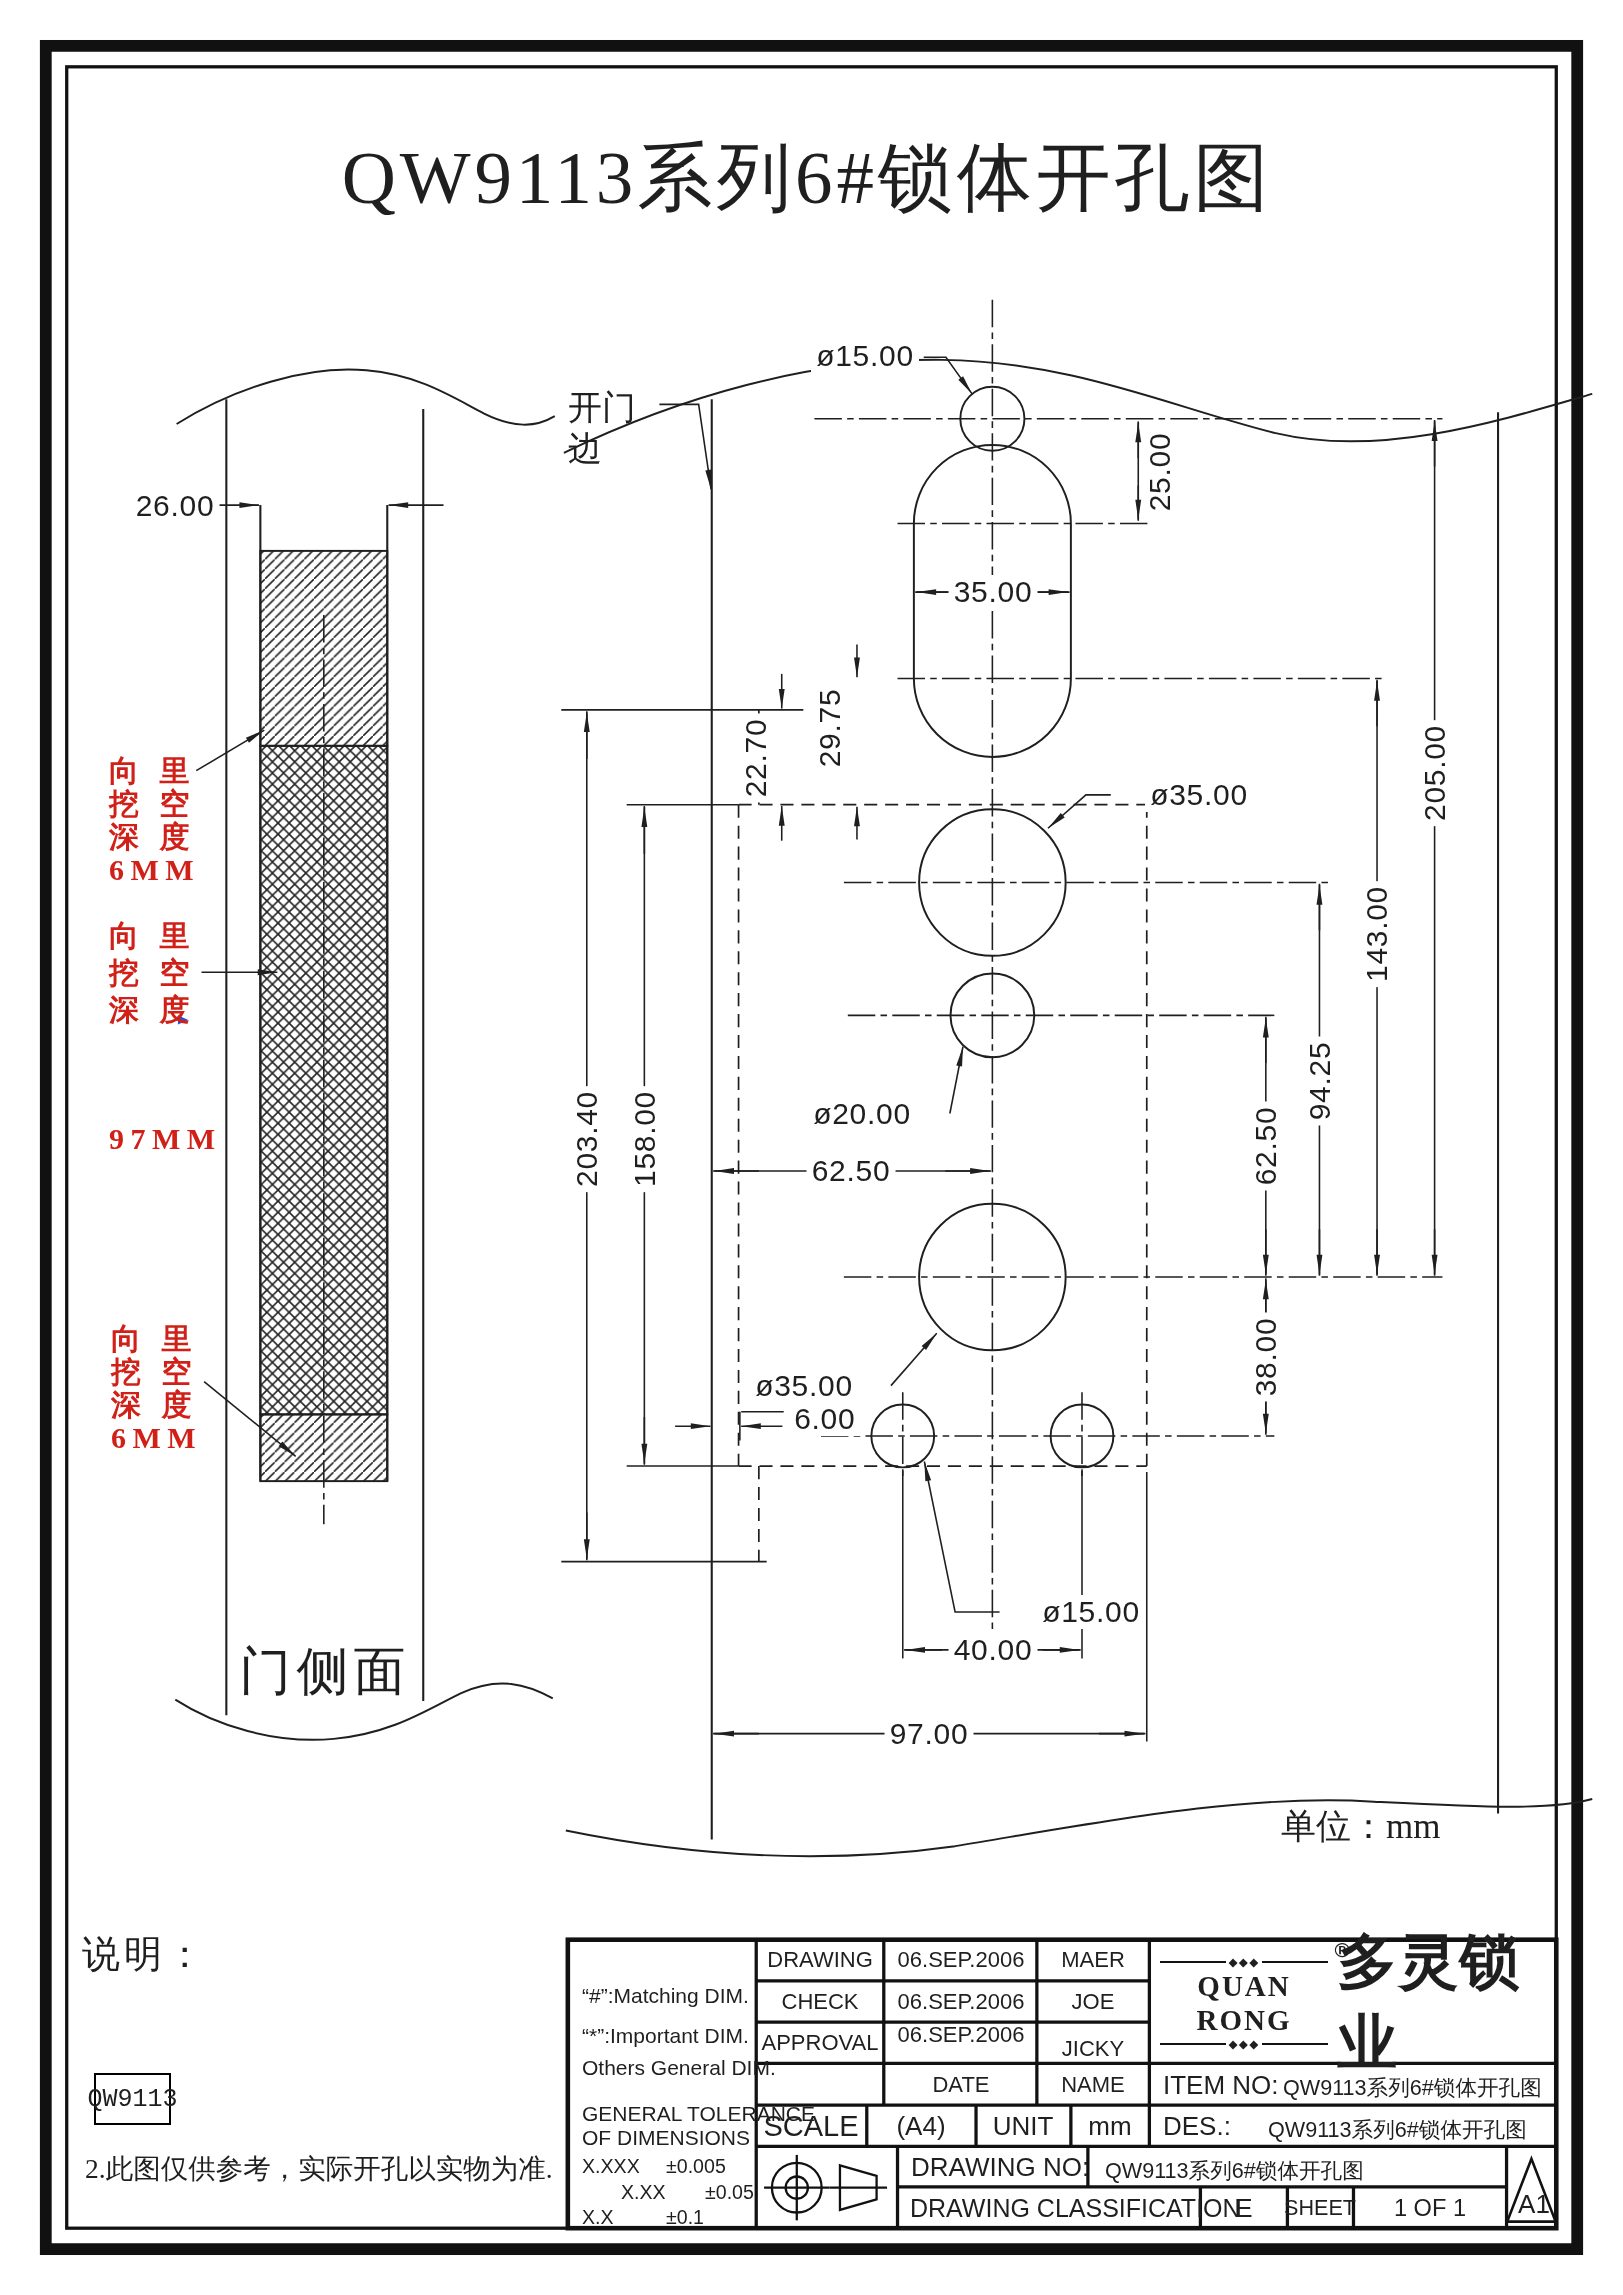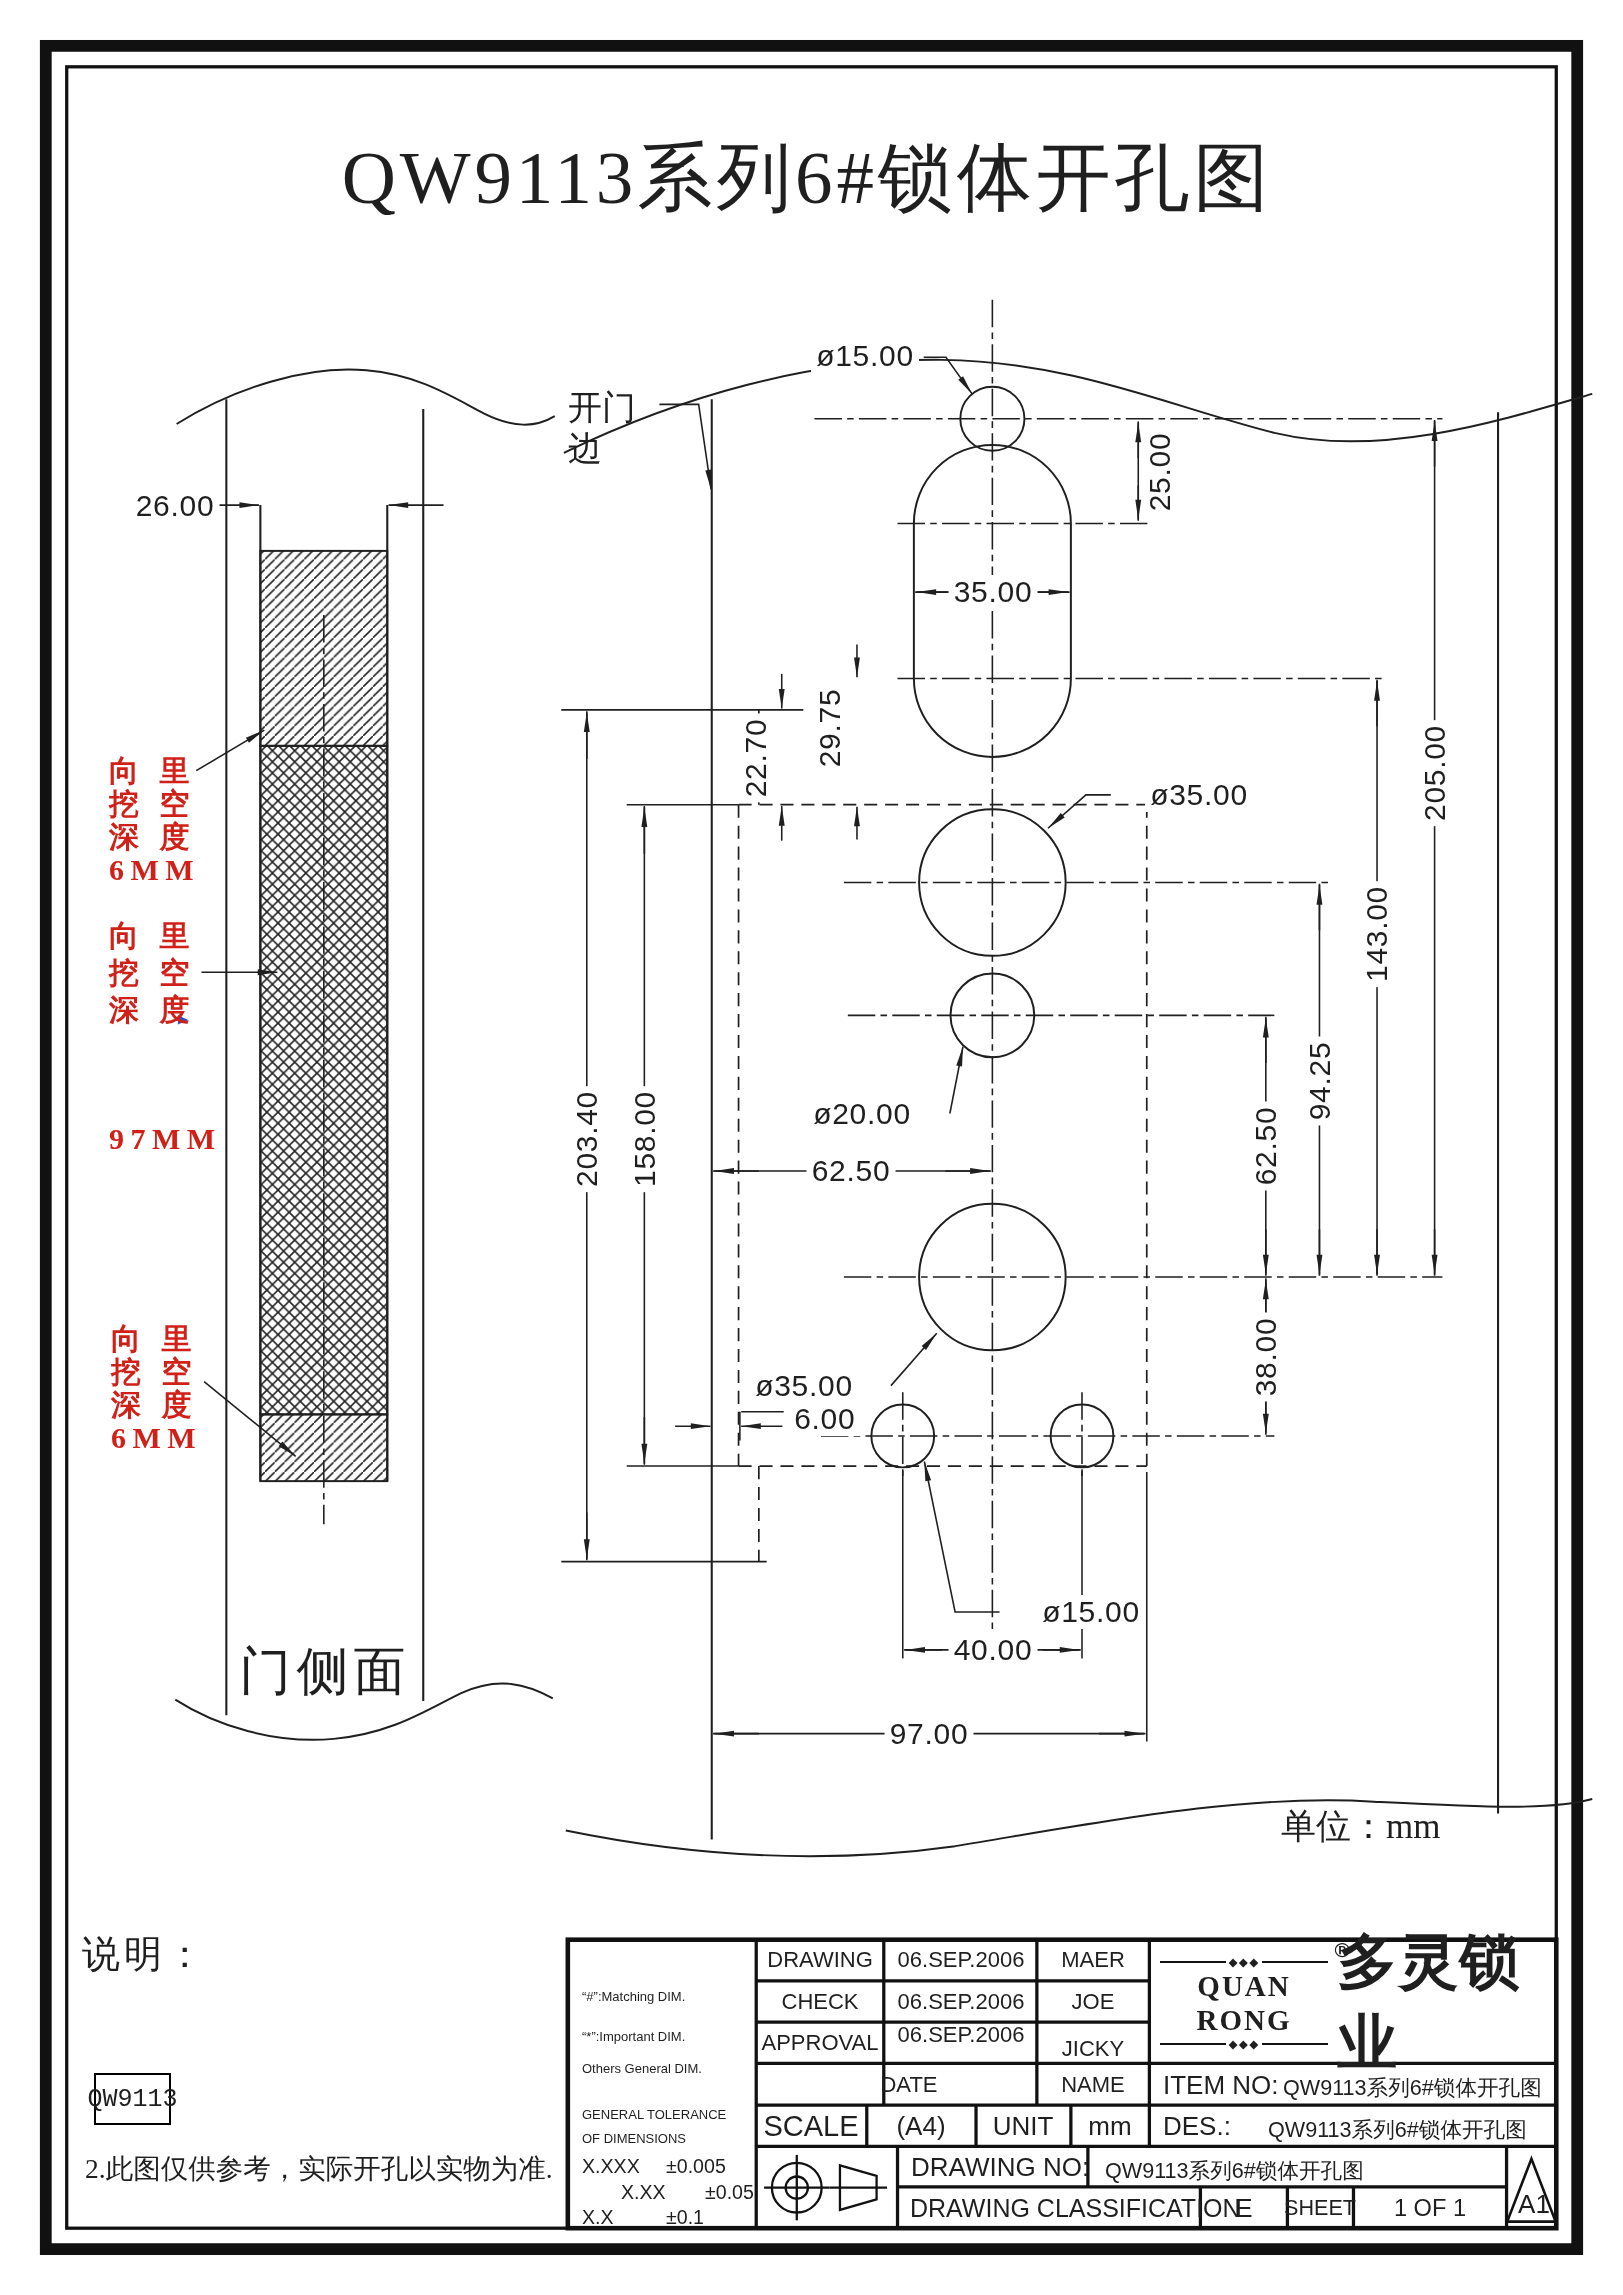--- a/index.html
+++ b/index.html
@@ -23,21 +23,21 @@
   .unit{font-family:"Liberation Serif",serif;font-size:35px;}
   .notes-h{font-family:"Liberation Serif",serif;font-size:38px;letter-spacing:3.9px;}
   .note-line{font-family:"Liberation Serif",serif;font-size:27.5px;}
   .model-box{position:absolute;left:94px;top:2073px;width:73px;height:48px;border:2px solid #000000;
              display:flex;align-items:center;justify-content:center;font-size:25px;
              font-family:"Liberation Mono",monospace;}
   .tb{font-size:22px;}
   .tb-lg{font-size:29px;}
   .tb-md{font-size:26px;}
   .tb-sm{font-size:21.6px;}
-  .tb-note{font-size:13px;}
+  .tb-note{font-size:21px;}
   .tol-row{display:flex;font-size:19.6px;}
   .tol-row .d{width:84px;}
   .logo{position:absolute;left:1160px;top:1949px;width:393px;height:108px;display:flex;
         align-items:center;}
   .qrblock{width:191px;text-align:center;position:relative;}
   .orn{display:flex;align-items:center;justify-content:center;height:14.4px;}
   .orn .ln{flex:1;height:2px;background:#111;}
   .orn .dm{font-size:11.8px;margin:0 2.6px;letter-spacing:1.3px;}
   .qrname{font-family:"Liberation Serif",serif;font-size:29px;font-weight:700;letter-spacing:2px;
           line-height:34px;}
@@ -293,21 +293,21 @@
 
 <div class="t c tb" style="left:820px;top:1960px;">DRAWING</div>
 <div class="t c tb" style="left:961px;top:1960px;">06.SEP.2006</div>
 <div class="t c tb" style="left:1093px;top:1960px;">MAER</div>
 <div class="t c tb" style="left:820px;top:2002px;">CHECK</div>
 <div class="t c tb" style="left:961px;top:2002px;">06.SEP.2006</div>
 <div class="t c tb" style="left:1093px;top:2002px;">JOE</div>
 <div class="t c tb" style="left:820px;top:2043px;">APPROVAL</div>
 <div class="t c tb" style="left:961px;top:2035px;">06.SEP.2006</div>
 <div class="t c tb" style="left:1093px;top:2049px;">JICKY</div>
-<div class="t c tb" style="left:909px;top:2085px;">DATE</div>
+<div class="t c tb" style="left:961px;top:2085px;">DATE</div>
 <div class="t c tb" style="left:1093px;top:2085px;">NAME</div>
 
 <div class="t tb-note cl" style="left:582px;top:1996px;">“#”:Matching DIM.</div>
 <div class="t tb-note cl" style="left:582px;top:2036px;">“*”:Important DIM.</div>
 <div class="t tb-note cl" style="left:582px;top:2068px;">Others General DIM.</div>
 <div class="t tb-note cl" style="left:582px;top:2114px;">GENERAL TOLERANCE</div>
 <div class="t tb-note cl" style="left:582px;top:2138px;">OF DIMENSIONS</div>
 <div class="t tol-row cl" style="left:582px;top:2166px;">
   <span class="d">X.XXX</span>
   <span>±0.005</span>

